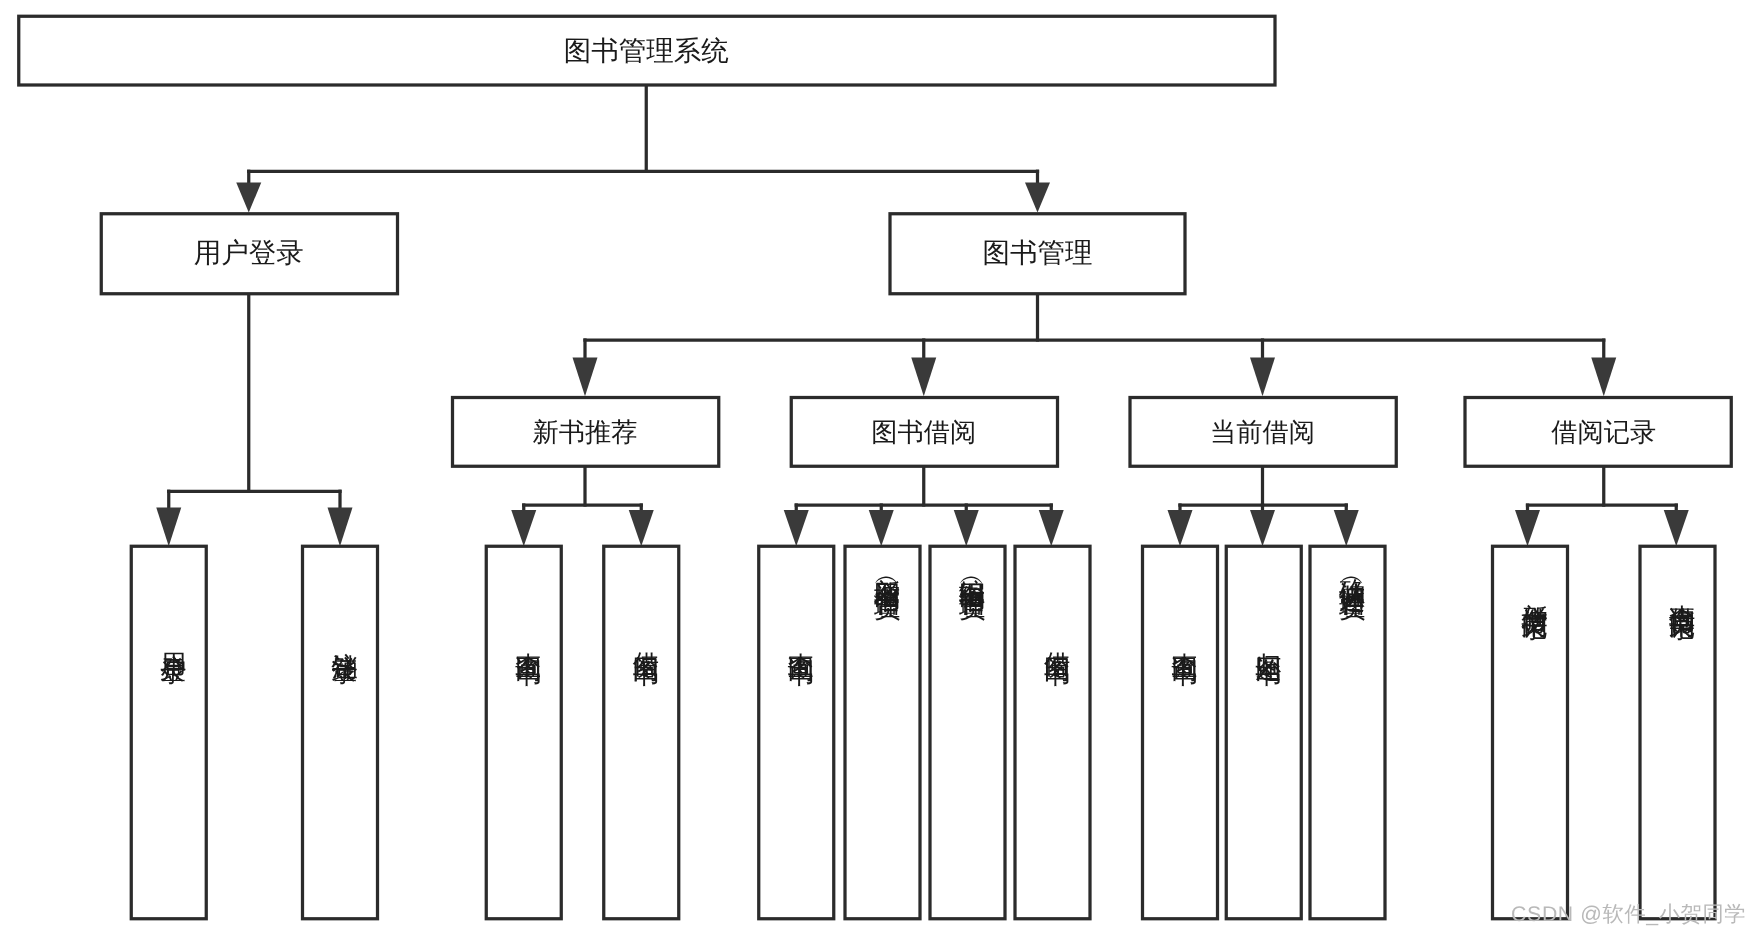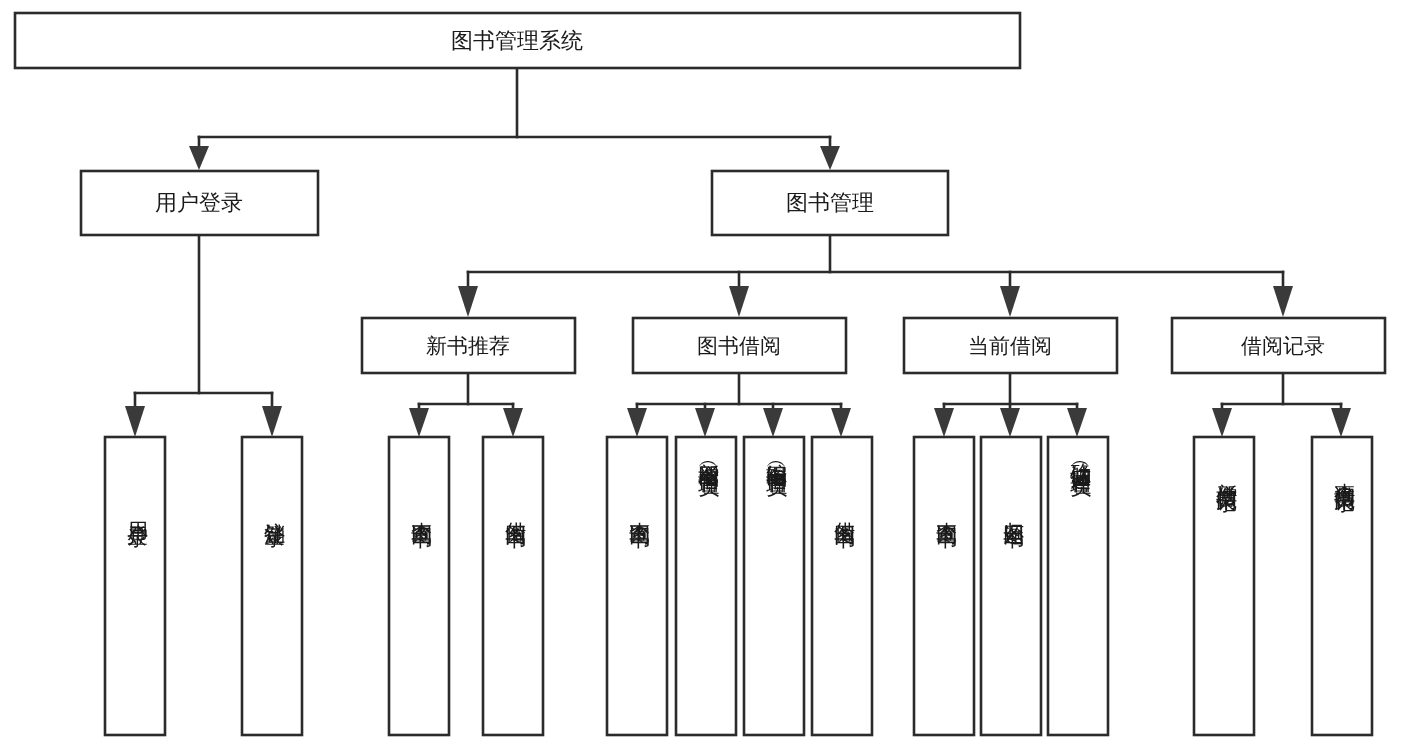--- a/index.html
+++ b/index.html
@@ -212,13 +212,14 @@
   <div class="leaf-label" style="left:764px; top:446px;">编辑图书（管理员）</div>
   <div class="leaf-label" style="left:832px; top:505px;">借阅图书</div>
 
   <div class="leaf-label" style="left:934px; top:505px;">查询图书</div>
   <div class="leaf-label" style="left:1001px; top:505px;">归还图书</div>
   <div class="leaf-label" style="left:1068px; top:446px;">确认归还（管理员）</div>
 
   <div class="leaf-label" style="left:1214px; top:466px;">新增借阅记录</div>
   <div class="leaf-label" style="left:1332px; top:466px;">查询借阅记录</div>
 
+  <div class="watermark">CSDN @软件_小贺同学</div>
 </div>
 
 </body></html>

